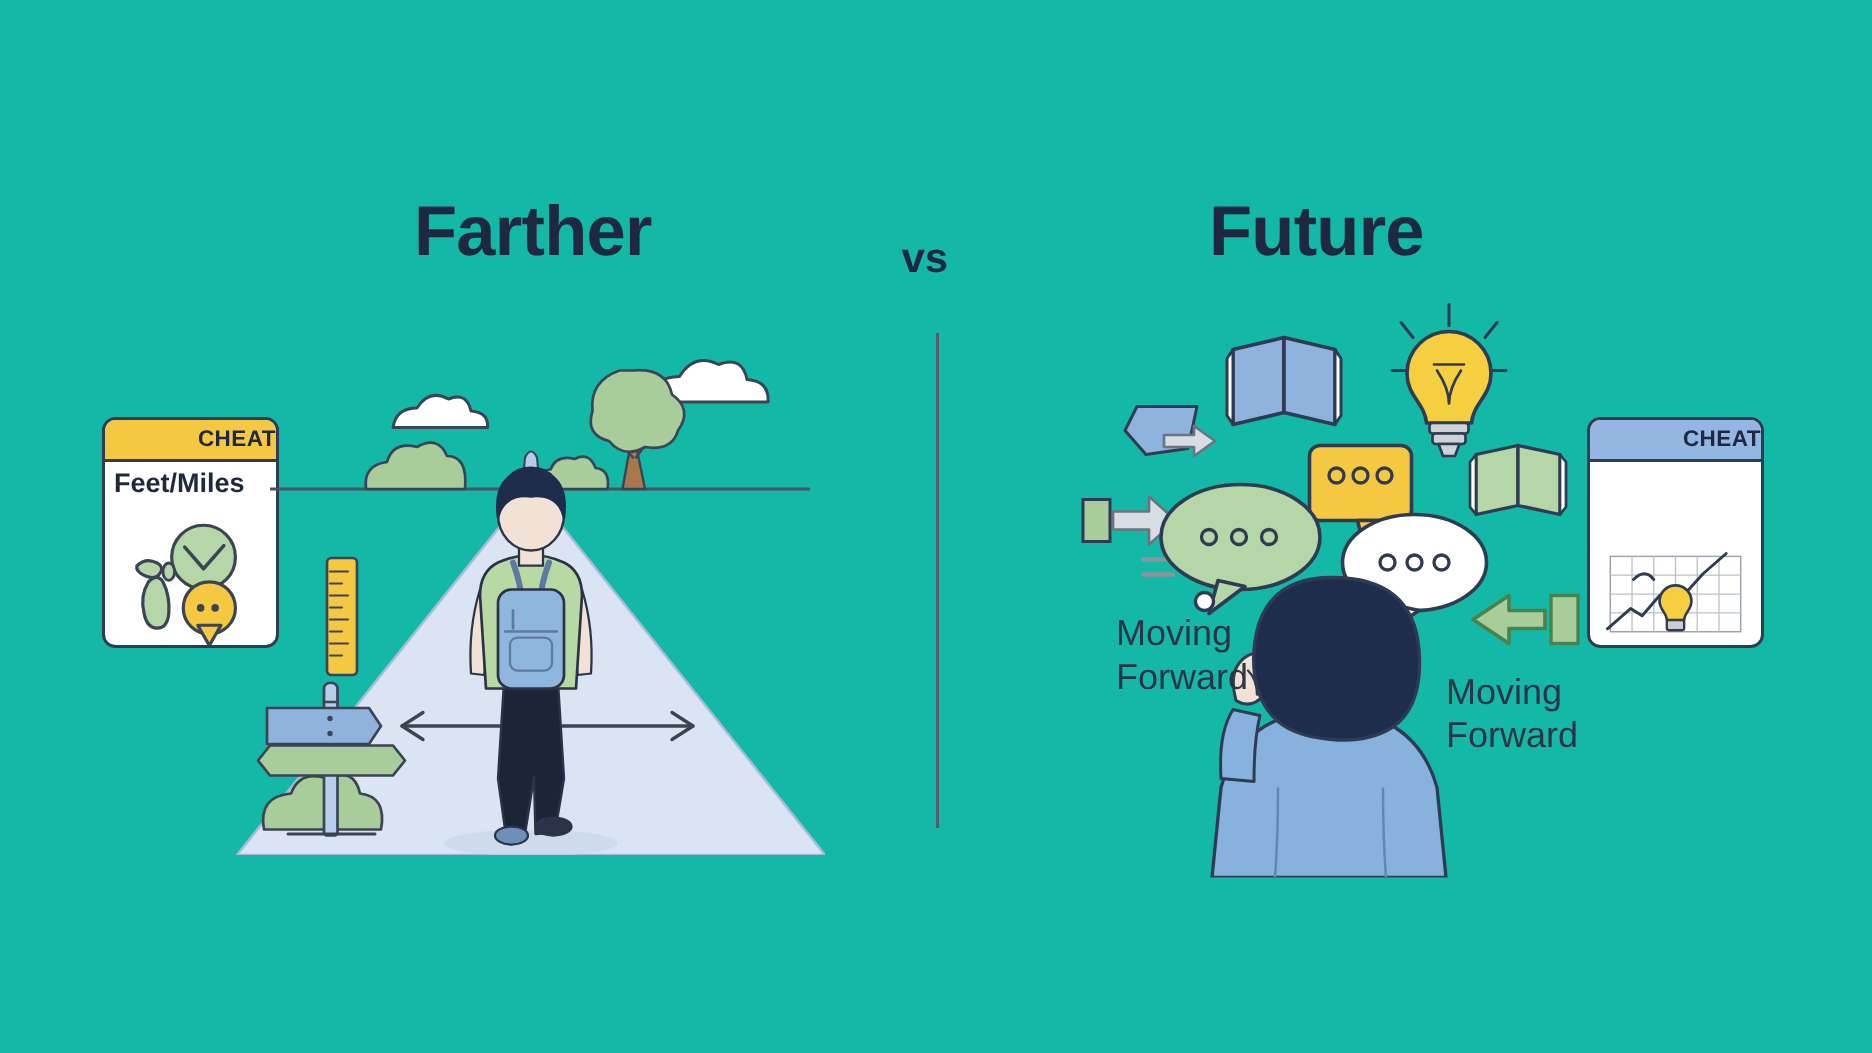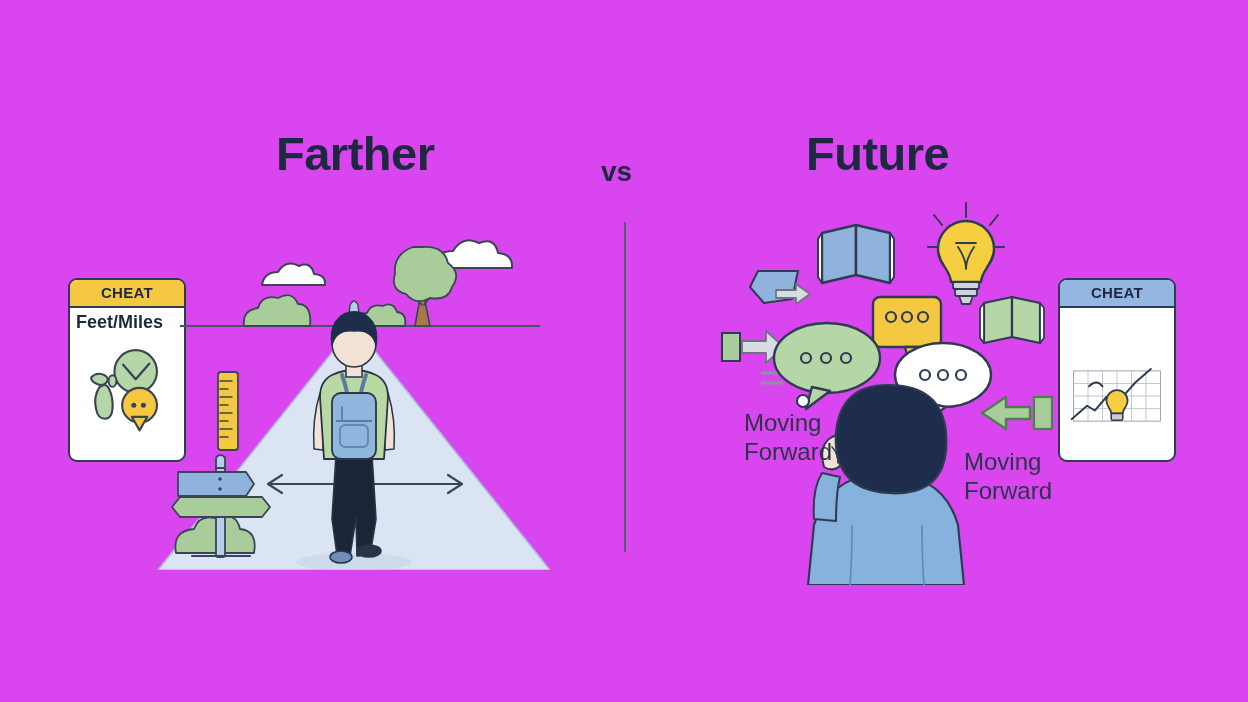--- a/index.html
+++ b/index.html
@@ -9,21 +9,21 @@
     background: #ffffff;
   }
   body {
     font-family: "Liberation Sans", sans-serif;
     -webkit-font-smoothing: antialiased;
   }
   #canvas {
     position: relative;
     width: 1248px;
     height: 702px;
-    background: #d946ef;
+    background: #14b8a6;
     overflow: hidden;
   }
 
   
   .title {
     position: absolute;
     font-weight: bold;
     color: #1f2841;
     letter-spacing: -0.5px;
     white-space: nowrap;
@@ -53,30 +53,30 @@
     width: 118px;
     background: #ffffff;
     border: 2px solid #2f3b52;
     border-radius: 9px;
     overflow: hidden;
     box-sizing: border-box;
   }
   .cheat-head {
     height: 26px;
     line-height: 26px;
-    text-align: center;
+    text-align: right;
     font-size: 15px;
     font-weight: bold;
     color: #1f2841;
     border-bottom: 2px solid #2f3b52;
     letter-spacing: 0.3px;
   }
   .cheat-body {
     position: relative;
-    height: 152px;
+    height: 122px;
   }
   .cheat-label {
     padding: 5px 6px 0 6px;
     font-size: 18px;
     font-weight: bold;
     color: #1f2841;
     line-height: 1.05;
     text-align: left;
   }
   #cheat-left  { left: 68px;  top: 278px; }

